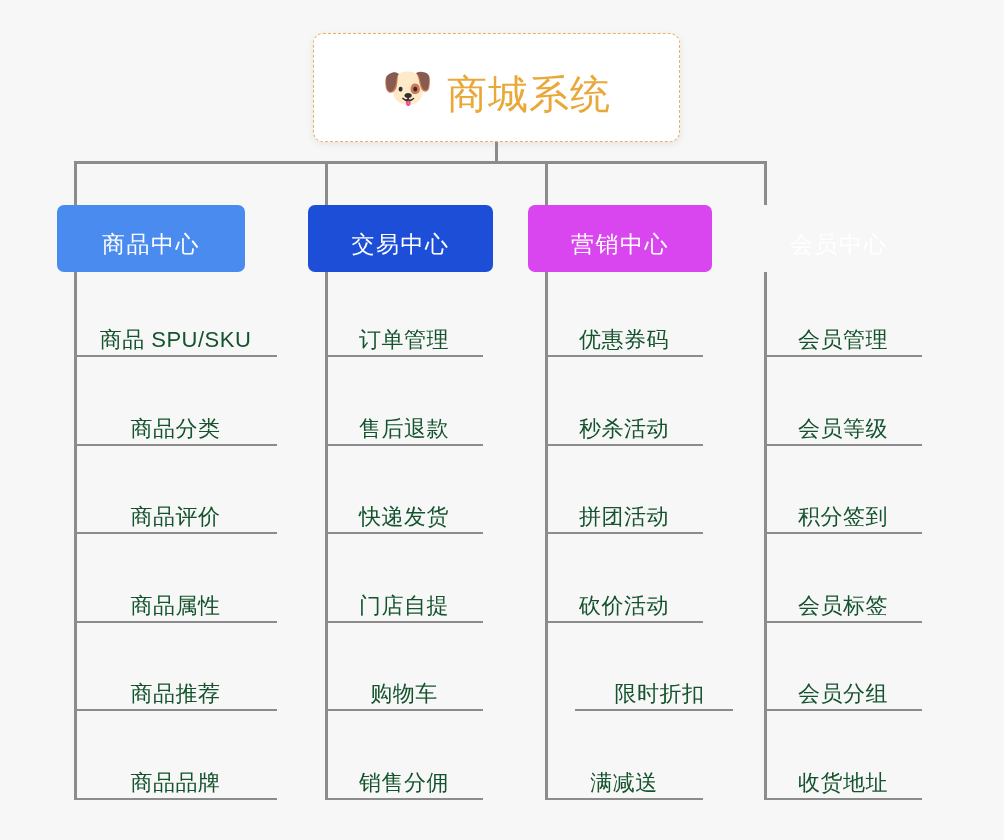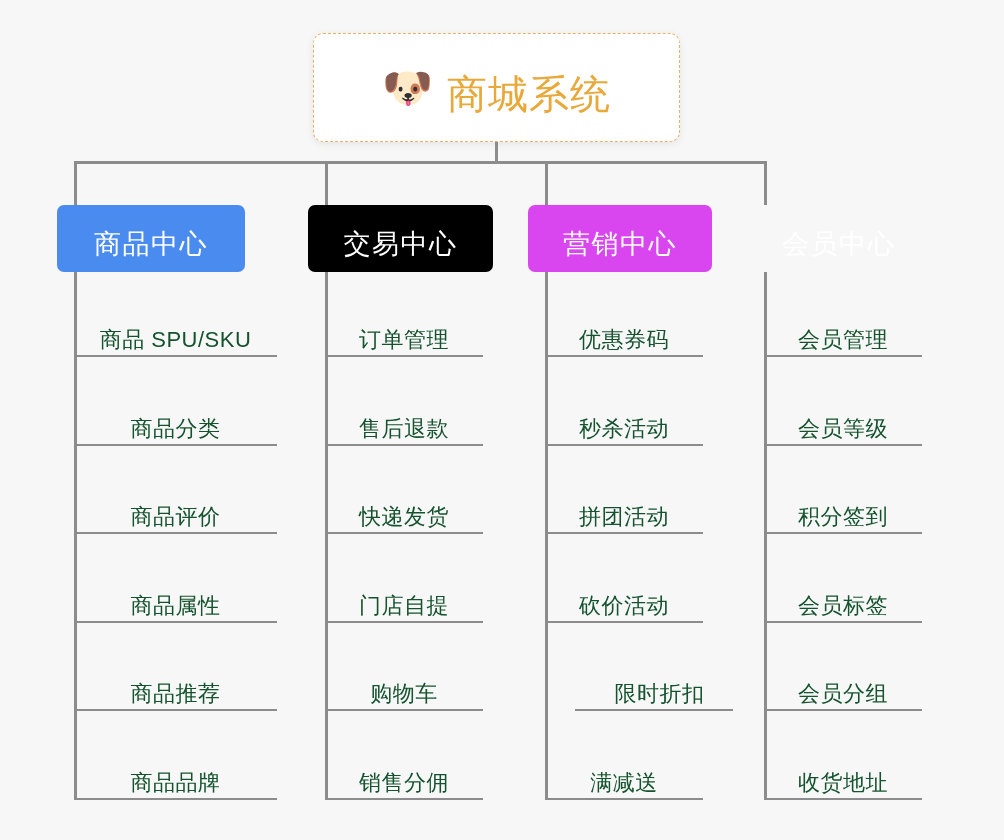--- a/index.html
+++ b/index.html
@@ -65,21 +65,21 @@
   .cat-box {
     position: absolute;
     height: 67px;
     border-radius: 7px;
     display: flex;
     align-items: center;
     justify-content: center;
     box-sizing: border-box;
   }
   .cat-label {
-    font-size: 27px;
+    font-size: 23px;
     color: #ffffff;
     letter-spacing: 1.5px;
     line-height: 1;
     white-space: nowrap;
     margin-top: 12px;
   }
 
   
   .branch-spine {
     position: absolute;
@@ -139,21 +139,21 @@
       </div>
       <div class="leaf" style="left: 74px; top: 582.8px; width: 203px;">
         <span class="leaf-label">商品属性</span>
       </div>
       <div class="leaf" style="left: 74px; top: 671.4px; width: 203px;">
         <span class="leaf-label">商品推荐</span>
       </div>
       <div class="leaf" style="left: 74px; top: 760px; width: 203px;">
         <span class="leaf-label">商品品牌</span>
       </div>
-      <div class="cat-box" style="left: 308px; top: 205px; width: 185px; background: #000000;">
+      <div class="cat-box" style="left: 308px; top: 205px; width: 185px; background: #1d4ed8;">
         <span class="cat-label">交易中心</span>
       </div>
       <div class="branch-spine" style="left: 325px; top: 272px; height: 528px;"></div>
       <div class="leaf" style="left: 325px; top: 317px; width: 158px;">
         <span class="leaf-label">订单管理</span>
       </div>
       <div class="leaf" style="left: 325px; top: 405.6px; width: 158px;">
         <span class="leaf-label">售后退款</span>
       </div>
       <div class="leaf" style="left: 325px; top: 494.2px; width: 158px;">

